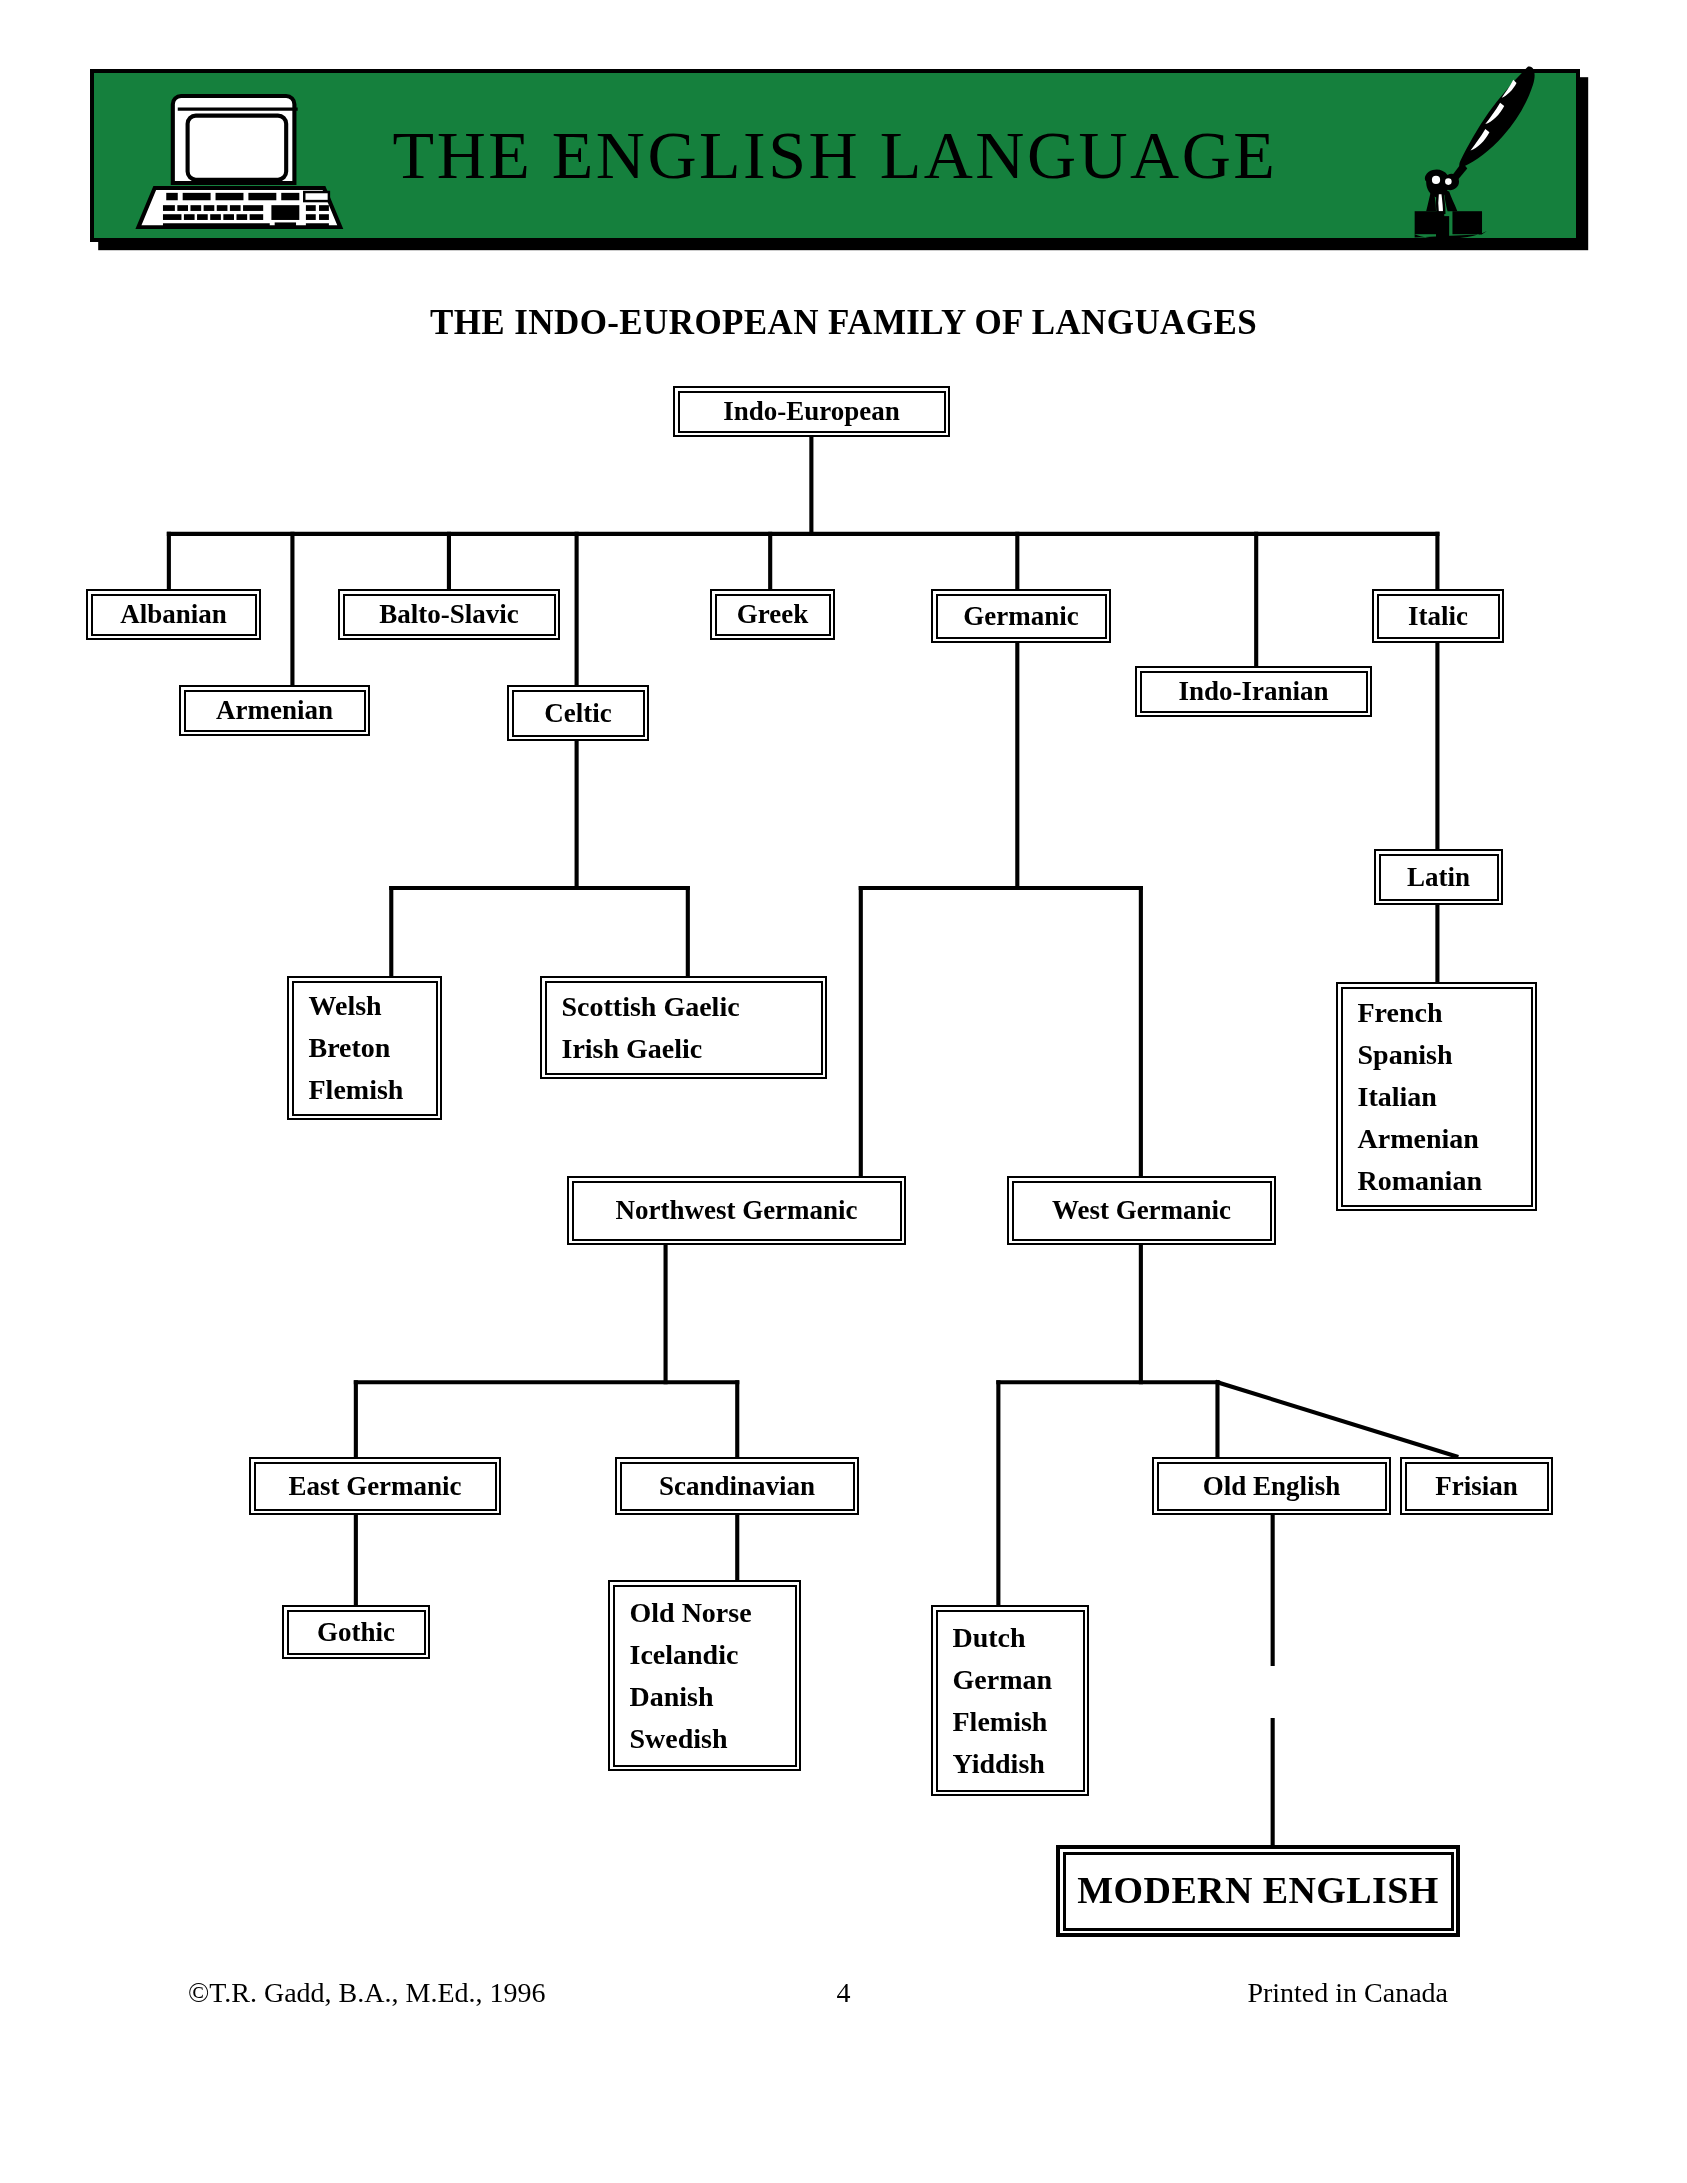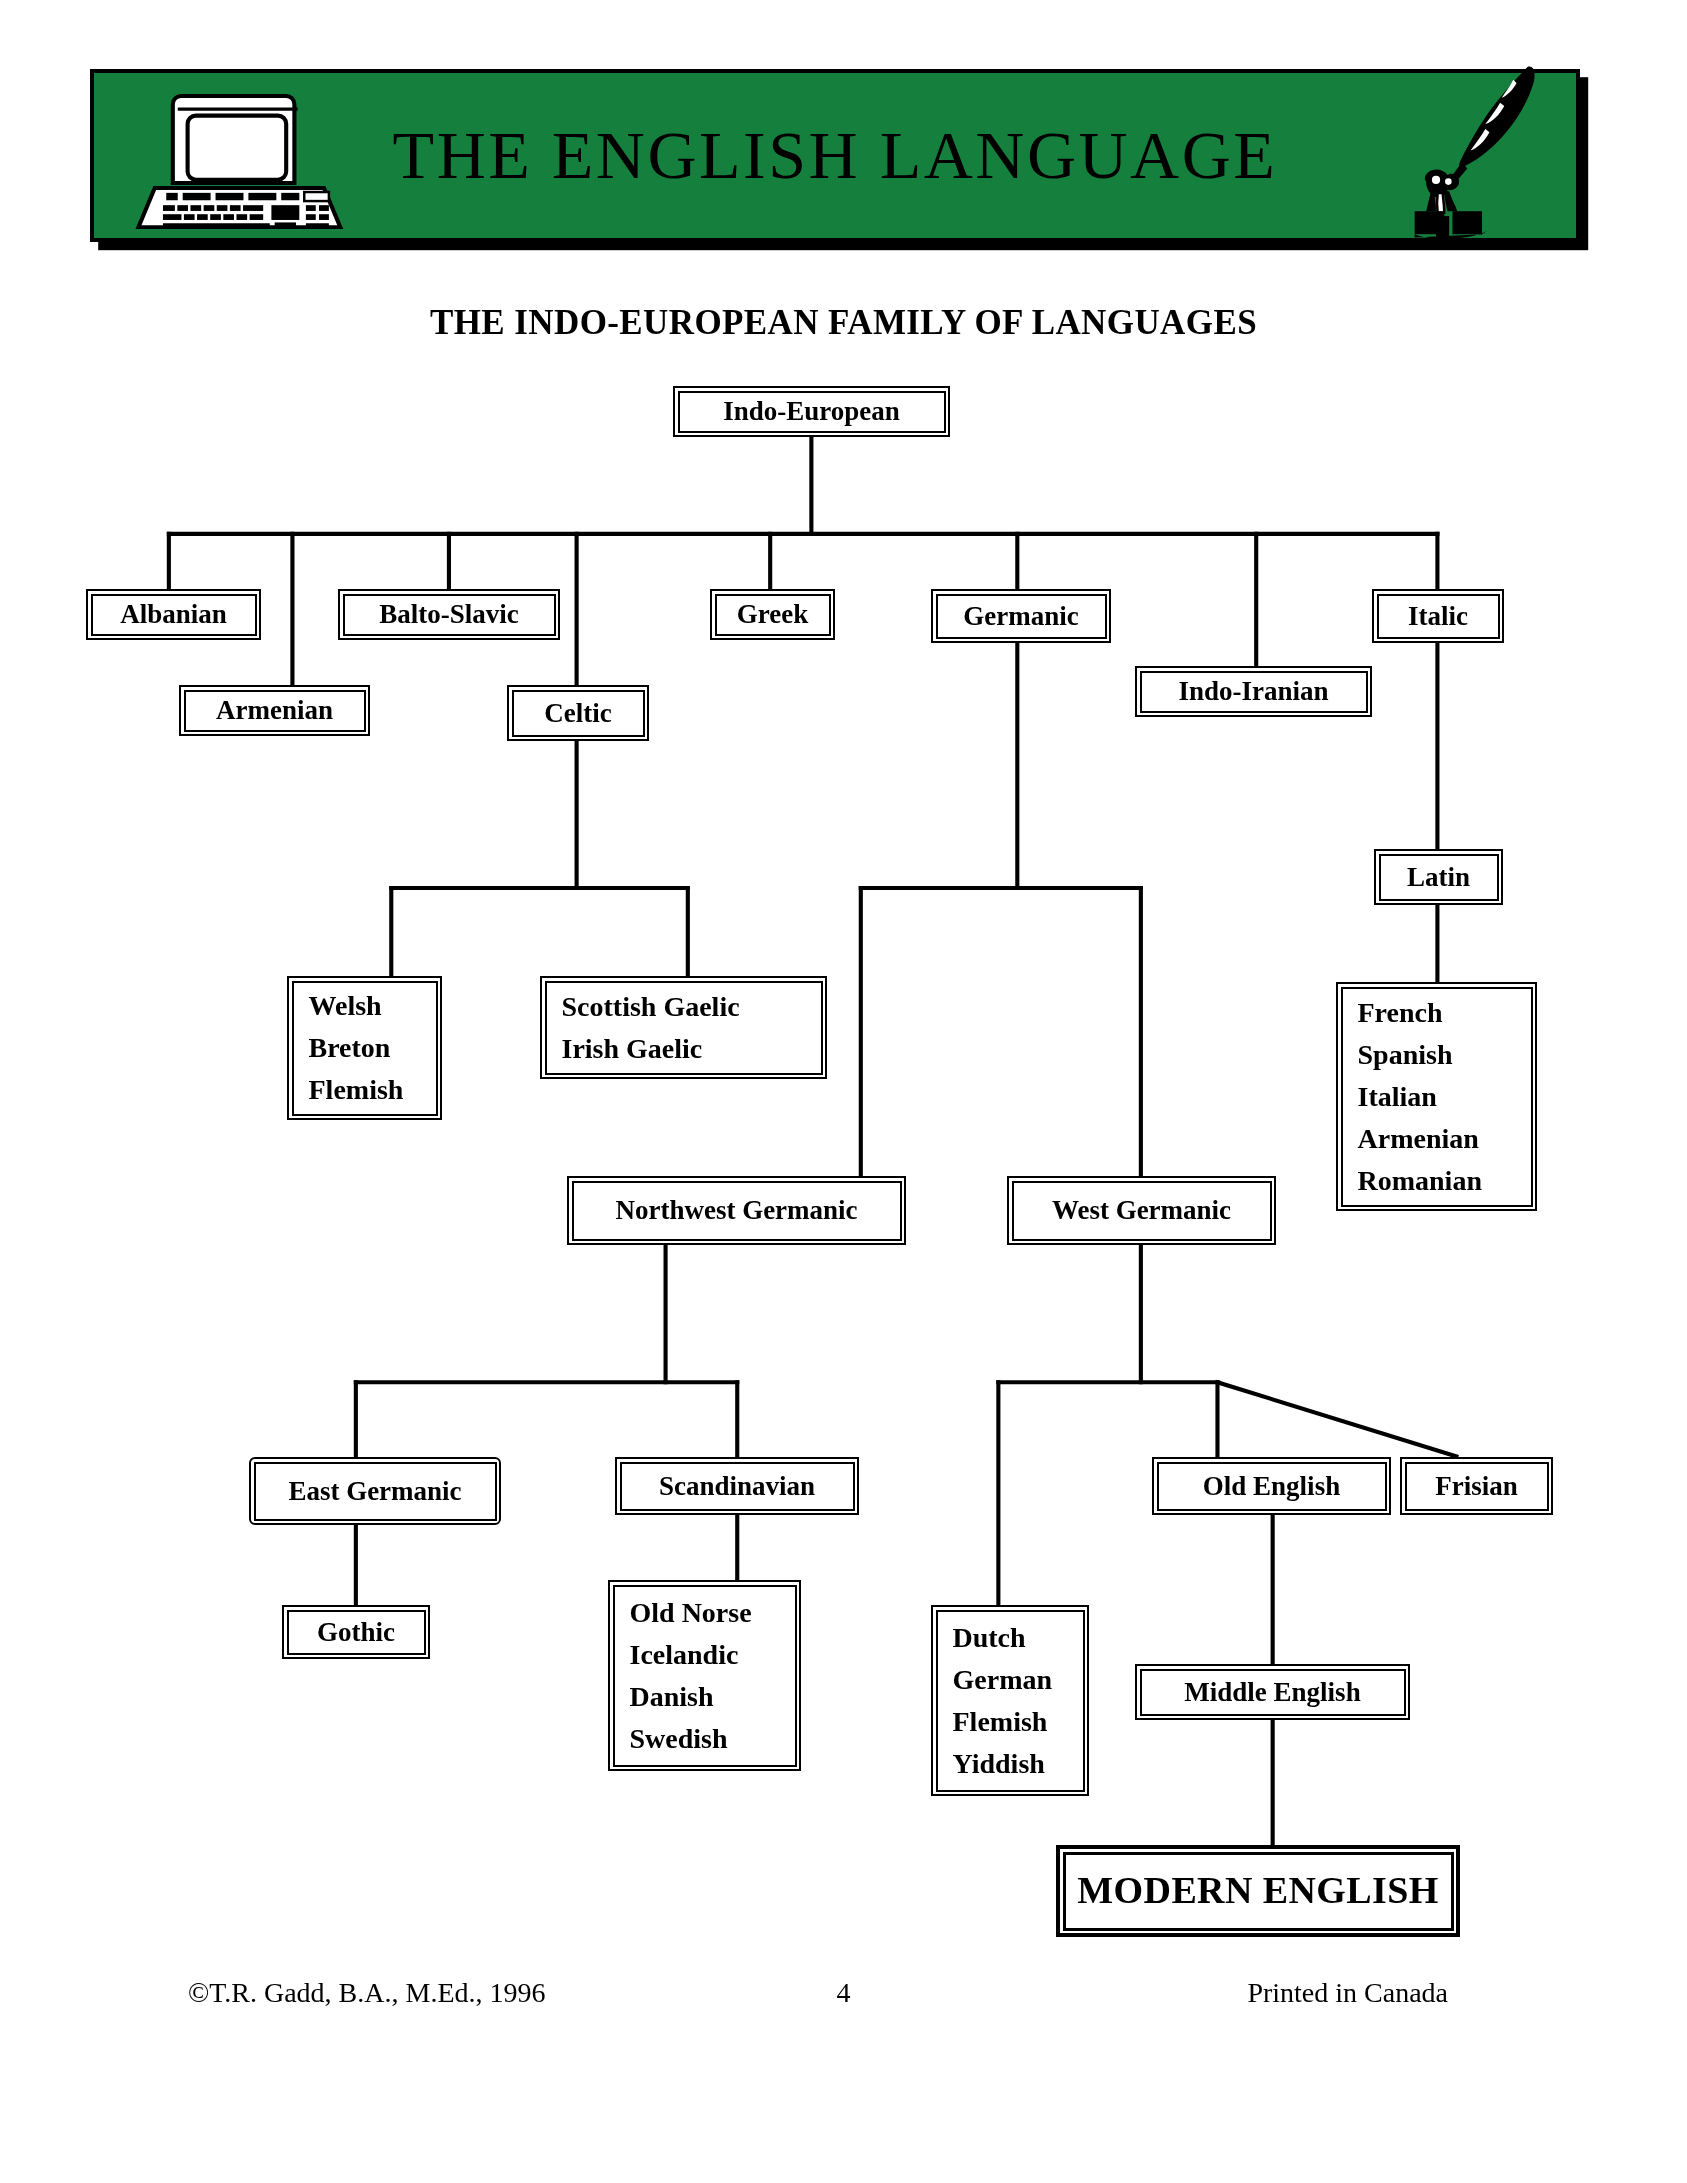--- a/index.html
+++ b/index.html
@@ -389,21 +389,21 @@
         <span class="label">Northwest Germanic</span>
       </div>
     </div>
 
     <div class="node" style="left:1007px; top:1176px; width:269px; height:69px;">
       <div class="inner">
         <span class="label">West Germanic</span>
       </div>
     </div>
 
-    <div class="node" style="left:249px; top:1457px; width:252px; height:68px;border-radius:6px;">
+    <div class="node" style="left:249px; top:1457px; width:252px; height:58px;">
       <div class="inner">
         <span class="label">East Germanic</span>
       </div>
     </div>
 
     <div class="node" style="left:615px; top:1457px; width:244px; height:58px;">
       <div class="inner">
         <span class="label">Scandinavian</span>
       </div>
     </div>
@@ -437,25 +437,20 @@
 
     <div class="node multi" style="left:931px; top:1605px; width:158px; height:191px;">
       <div class="inner">
         <span class="label">Dutch</span>
         <span class="label">German</span>
         <span class="label">Flemish</span>
         <span class="label">Yiddish</span>
       </div>
     </div>
 
-    <div class="node" style="left:1135px; top:1664px; width:275px; height:56px;">
-      <div class="inner">
-        <span class="label">Middle English</span>
-      </div>
-    </div>
 
     <div class="node modern" style="left:1056px; top:1845px; width:404px; height:92px;">
       <div class="inner">
         <span class="label">MODERN ENGLISH</span>
       </div>
     </div>
 
   </div>
 
   <div id="footer">

